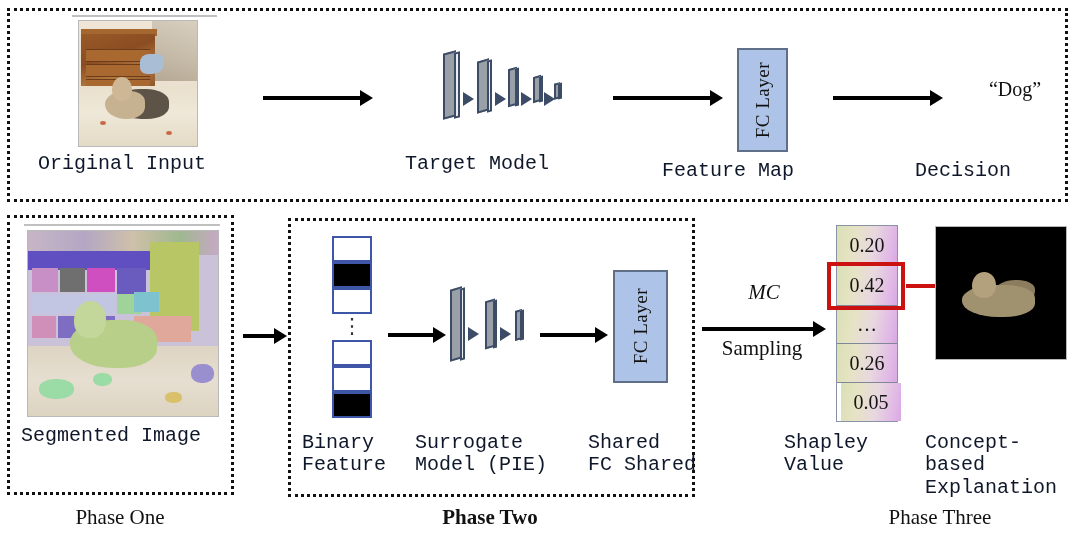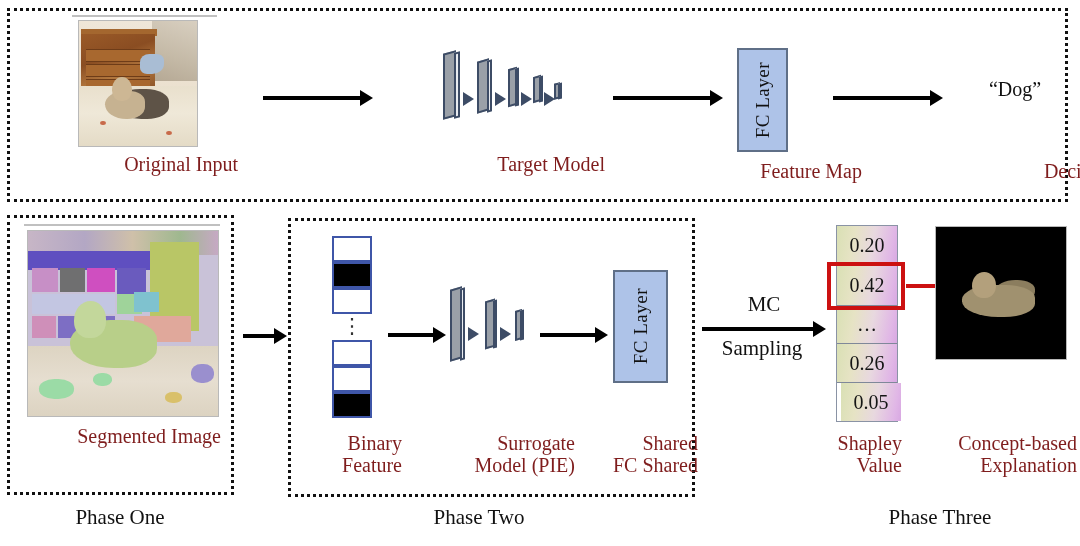--- a/index.html
+++ b/index.html
@@ -2,22 +2,22 @@
 <html><head>
 <meta charset="utf-8">
 <style>
   html,body{margin:0;padding:0;background:#ffffff;}
   body{width:1080px;height:546px;position:relative;overflow:hidden;
        font-family:"Liberation Serif", serif; color:#111;}
   .stage{position:absolute;inset:0;}
 
   
   .dotbox{position:absolute;border:3px dotted #111;box-sizing:border-box;background:transparent;}
-  .cap{position:absolute;text-align:right;font-size:20px;line-height:1.12;color:#7f1d1d;
-       font-family:Liberation Serif, serif; white-space:pre-line;}
+  .cap{position:absolute;text-align:left;font-size:20px;line-height:1.12;color:#0f172a;
+       font-family:Liberation Mono, monospace; white-space:pre-line;}
   .phaselabel{position:absolute;text-align:center;font-size:21px;color:#111;
        font-family:"Liberation Serif", serif;}
 
   
   .photo{position:absolute;overflow:hidden;border:1px solid #b9b9b9;background:#ddd;}
   .photo .layer{position:absolute;}
 
   
   .p-orig{background:linear-gradient(#efe6d8 0%,#e8dcc8 100%);}
   .o-dresser{left:2%;top:10%;width:62%;height:52%;
@@ -214,21 +214,21 @@
   </div>
   <div class="cap" style="left:415px;top:432px;width:160px;"><span>Surrogate</span><br><span>Model (PIE)</span></div>
 
   <div class="arrow" style="left:540px;top:333px;width:56px;"></div>
 
   <div class="fcbox" style="left:613px;top:270px;width:55px;height:113px;">
     <span><b style="font-weight:normal">FC</b>&nbsp;<b style="font-weight:normal">Layer</b></span>
   </div>
   <div class="cap" style="left:588px;top:432px;width:110px;"><span>Shared</span><br><span>FC Shared</span></div>
 
-  <div class="mclab" style="left:706px;top:292px;width:116px;">MC</div>
+  <div class="mclab" style="left:706px;top:280px;width:116px;font-style:italic;">MC</div>
   <div class="arrow" style="left:702px;top:327px;width:112px;"></div>
   <div class="mclab" style="left:700px;top:336px;width:124px;">Sampling</div>
 
   <div class="shapcol" style="left:836px;top:225px;width:62px;height:197px;">
     <div class="shapcell" style="left:0;top:0;width:60px;height:40px;">0.20</div>
     <div class="shapcell" style="left:0;top:40px;width:60px;height:40px;">0.42</div>
     <div class="shapcell" style="left:0;top:80px;width:60px;height:38px;">…</div>
     <div class="shapcell" style="left:0;top:118px;width:60px;height:39px;">0.26</div>
     <div class="shapcell last" style="left:4px;top:157px;width:60px;height:38px;">0.05</div>
   </div>
@@ -237,16 +237,16 @@
   <div class="cap" style="left:784px;top:432px;width:118px;"><span>Shapley</span><br><span>Value</span></div>
 
   <div class="photo p-exp" style="left:935px;top:226px;width:130px;height:132px;">
     <div class="layer e-back"></div>
     <div class="layer e-dog"></div>
     <div class="layer e-head"></div>
   </div>
   <div class="cap" style="left:925px;top:432px;width:152px;"><span>Concept-based</span><br><span>Explanation</span></div>
 
   <div class="phaselabel" style="left:20px;top:505px;width:200px;">Phase One</div>
-  <div class="phaselabel" style="left:379px;top:505px;width:200px;">Phase Two</div>
+  <div class="phaselabel" style="left:390px;top:505px;width:200px;font-weight:bold;">Phase Two</div>
   <div class="phaselabel" style="left:840px;top:505px;width:200px;">Phase Three</div>
 
 </div>
 
 </body></html>

